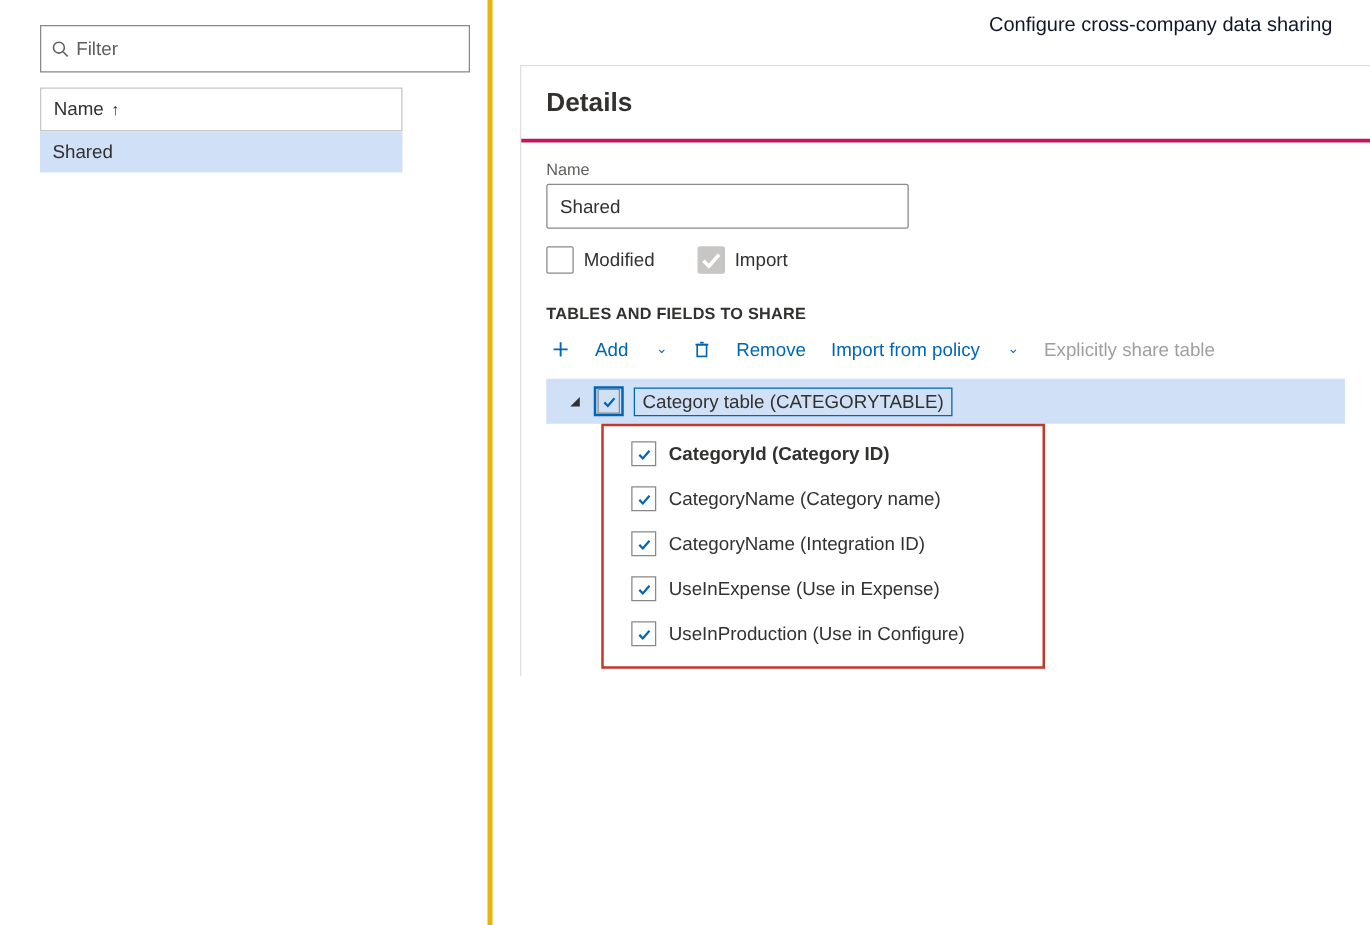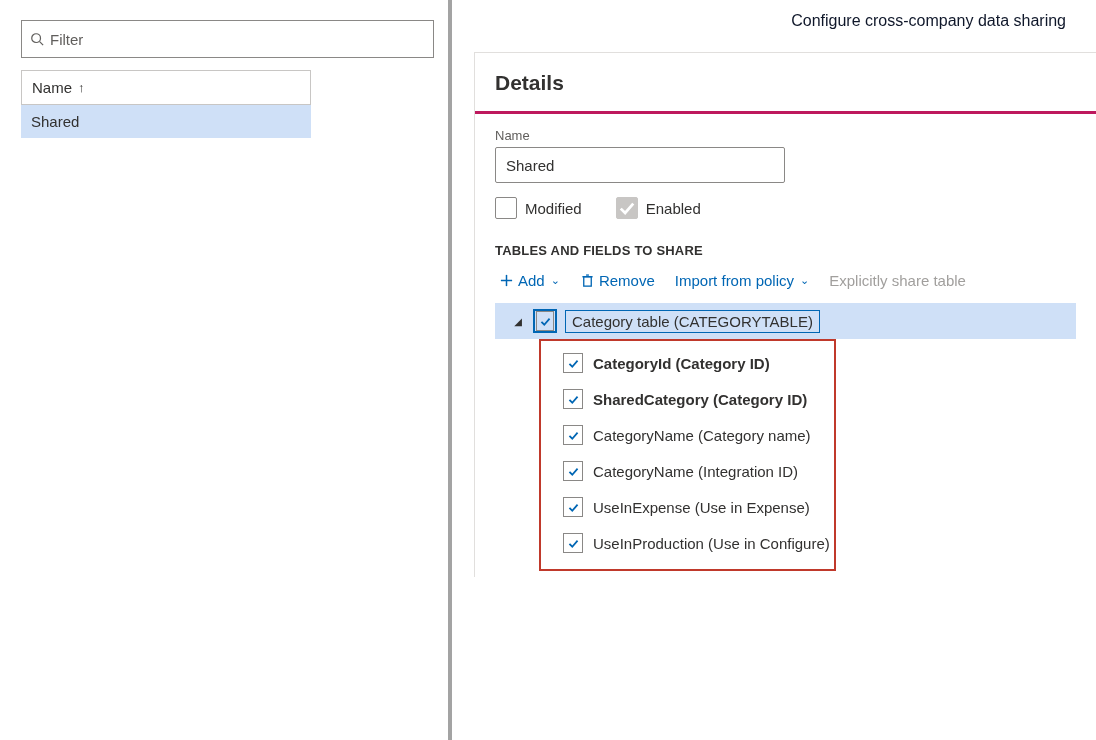--- a/index.html
+++ b/index.html
@@ -11,23 +11,23 @@
       font-family: "Segoe UI", Tahoma, sans-serif;
       font-size: 14px;
       color: #323130;
       background: #ffffff;
       width: 1096px;
       height: 740px;
       display: flex;
       overflow: hidden;
     }
     .left-panel {
-      width: 452px;
-      padding: 20px 10px 10px 17px;
-      border-right: 4px solid #a3a3a3;
+      width: 394px;
+      padding: 20px 10px 10px 28px;
+      border-right: 4px solid #eab308;
     }
     .filter-wrap {
       margin: 0 0 12px 0;
       padding: 0 4px;
     }
     .filter-input-wrap {
       border: 1px solid #8a8886;
       height: 38px;
       display: flex;
       align-items: center;
@@ -149,25 +149,25 @@
     }
     .toolbar {
       display: flex;
       align-items: center;
       gap: 20px;
       margin-top: 14px;
       padding-left: 4px;
     }
     .tool-link {
       display: inline-flex;
-      align-items: center;
+      align-items: flex-start;
       color: #0066b4;
       cursor: pointer;
       font-size: 15px;
-      gap: 4px;
+      gap: 20px;
     }
     .tool-link.disabled {
       color: #a19f9d;
       cursor: default;
     }
     .tool-link svg {
       width: 15px;
       height: 15px;
     }
     .tree {
@@ -277,21 +277,21 @@
         <div class="cb-label-wrap">
           <span class="cb"></span>
           <span>Modified</span>
         </div>
         <div class="cb-label-wrap">
           <span class="cb disabled">
             <svg viewBox="0 0 16 16" fill="none" stroke="currentColor" stroke-width="2.2">
               <polyline points="3,8.5 6.5,12 13,4.5"></polyline>
             </svg>
           </span>
-          <span>Enabled</span>
+          <span>Import</span>
         </div>
       </div>
 
       <div class="section-sub">TABLES AND FIELDS TO SHARE</div>
 
       <div class="toolbar">
         <span class="tool-link">
           <svg viewBox="0 0 16 16" fill="none" stroke="#0066b4" stroke-width="1.6">
             <line x1="8" y1="2" x2="8" y2="14"></line>
             <line x1="2" y1="8" x2="14" y2="8"></line>
@@ -343,30 +343,20 @@
                 <span class="tree-child-label bold">CategoryId (Category ID)</span>
               </div>
               <div class="tree-row">
                 <span class="tree-cb">
                   <span class="tree-cb-inner">
                     <svg viewBox="0 0 16 16" fill="none" stroke="currentColor" stroke-width="2.2">
                       <polyline points="3,8.5 6.5,12 13,4.5"></polyline>
                     </svg>
                   </span>
                 </span>
-                <span class="tree-child-label bold">SharedCategory (Category ID)</span>
-              </div>
-              <div class="tree-row">
-                <span class="tree-cb">
-                  <span class="tree-cb-inner">
-                    <svg viewBox="0 0 16 16" fill="none" stroke="currentColor" stroke-width="2.2">
-                      <polyline points="3,8.5 6.5,12 13,4.5"></polyline>
-                    </svg>
-                  </span>
-                </span>
                 <span class="tree-child-label">CategoryName (Category name)</span>
               </div>
               <div class="tree-row">
                 <span class="tree-cb">
                   <span class="tree-cb-inner">
                     <svg viewBox="0 0 16 16" fill="none" stroke="currentColor" stroke-width="2.2">
                       <polyline points="3,8.5 6.5,12 13,4.5"></polyline>
                     </svg>
                   </span>
                 </span>

